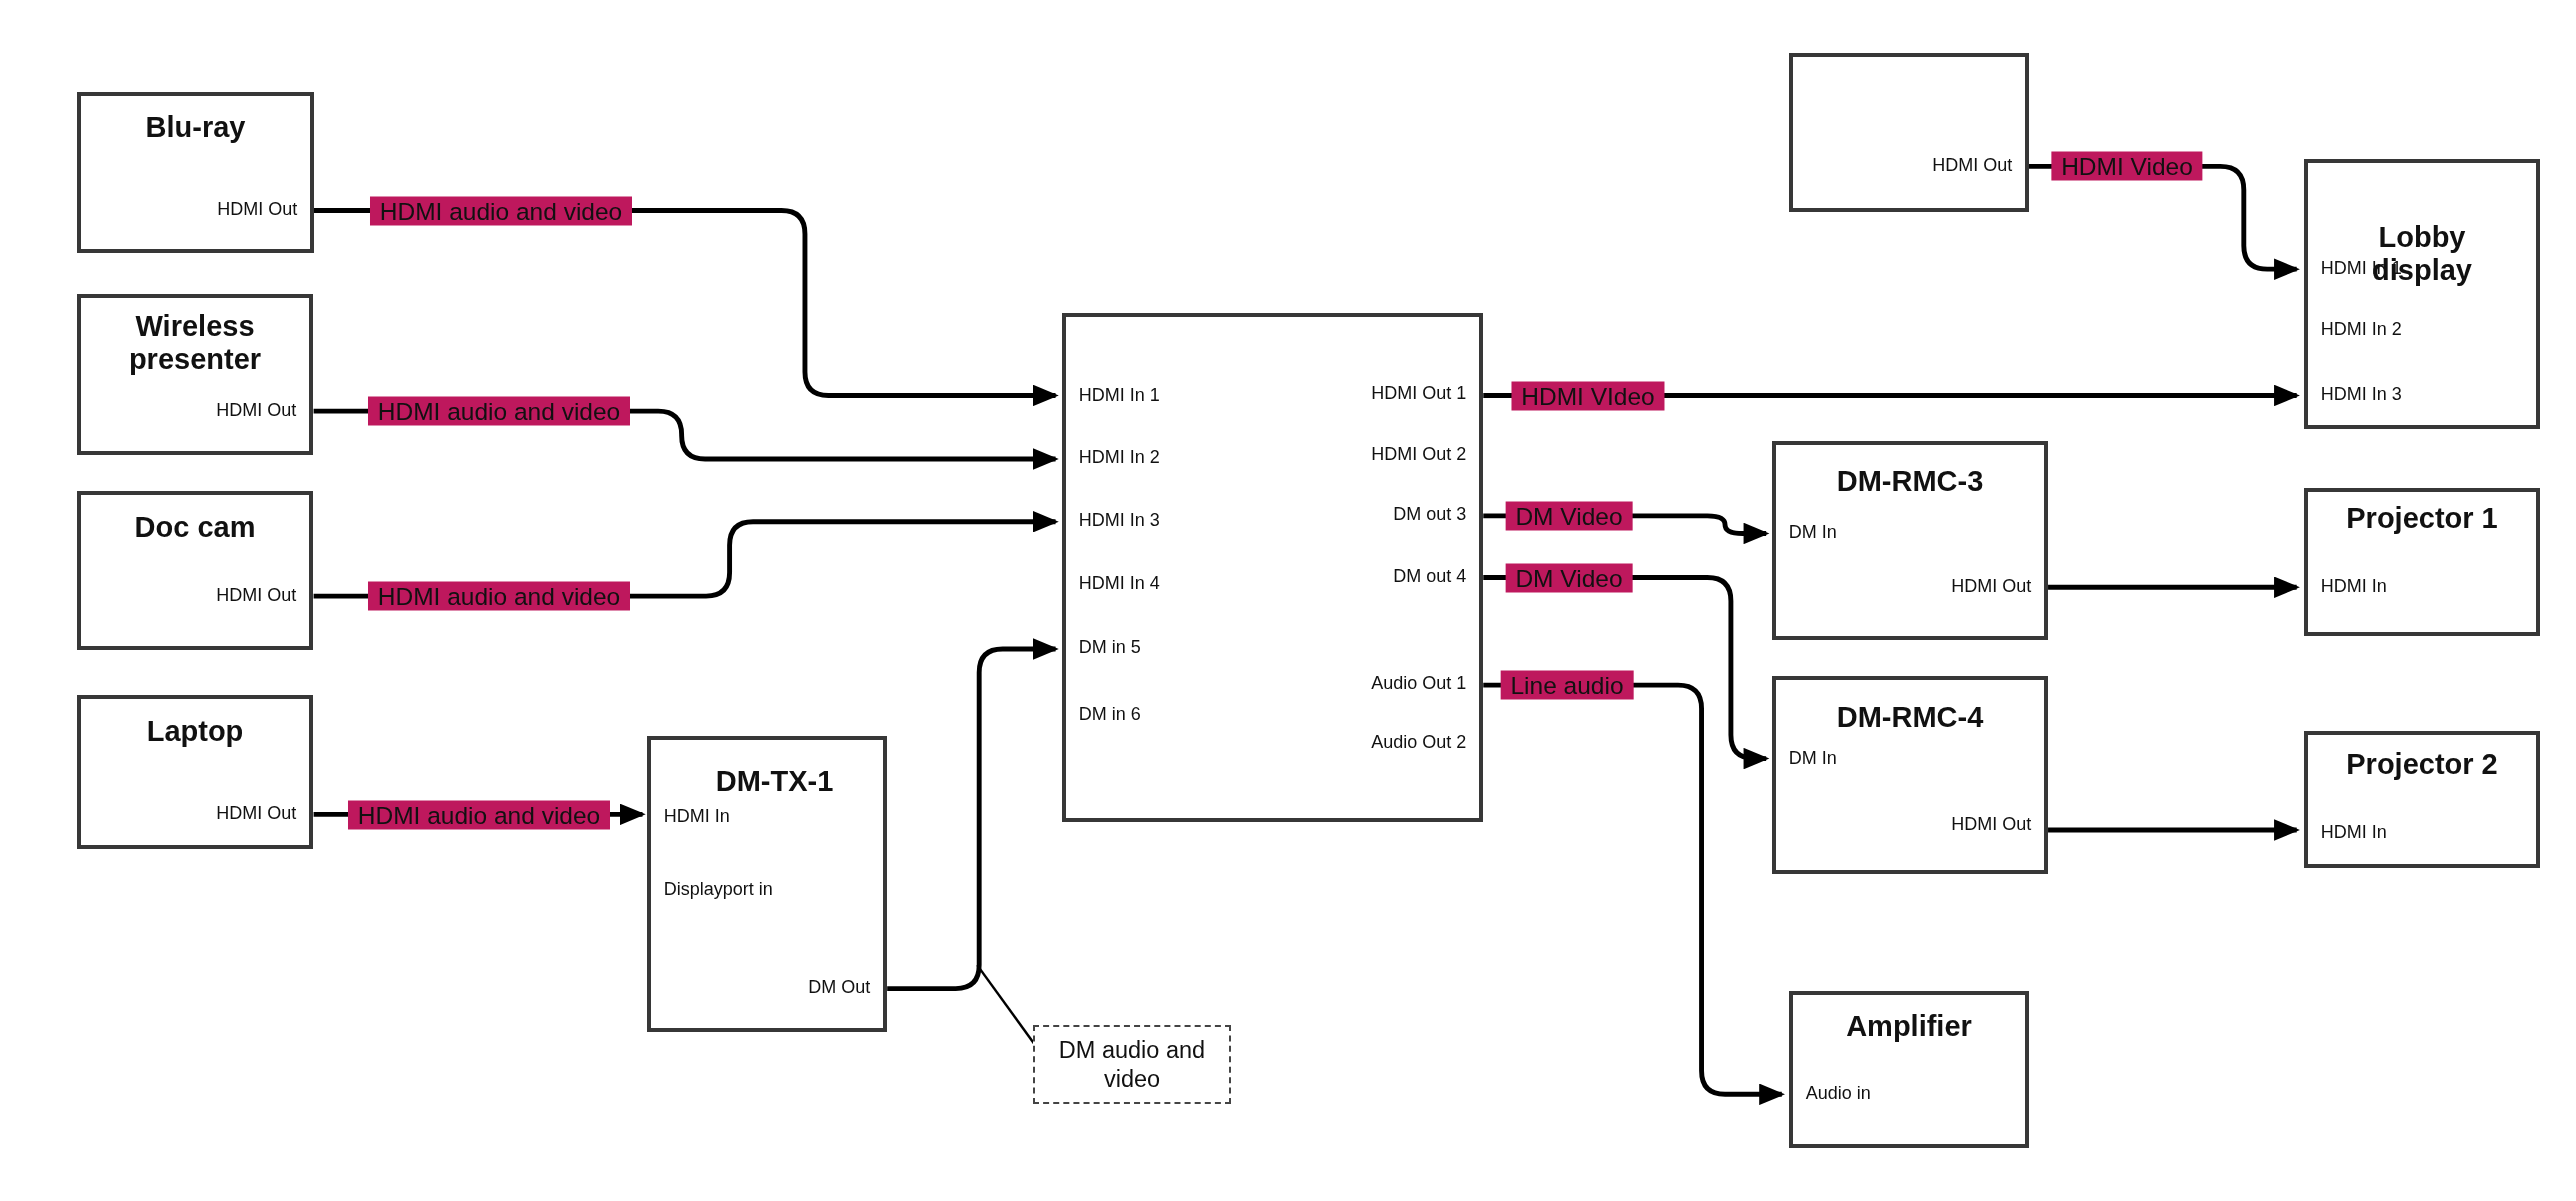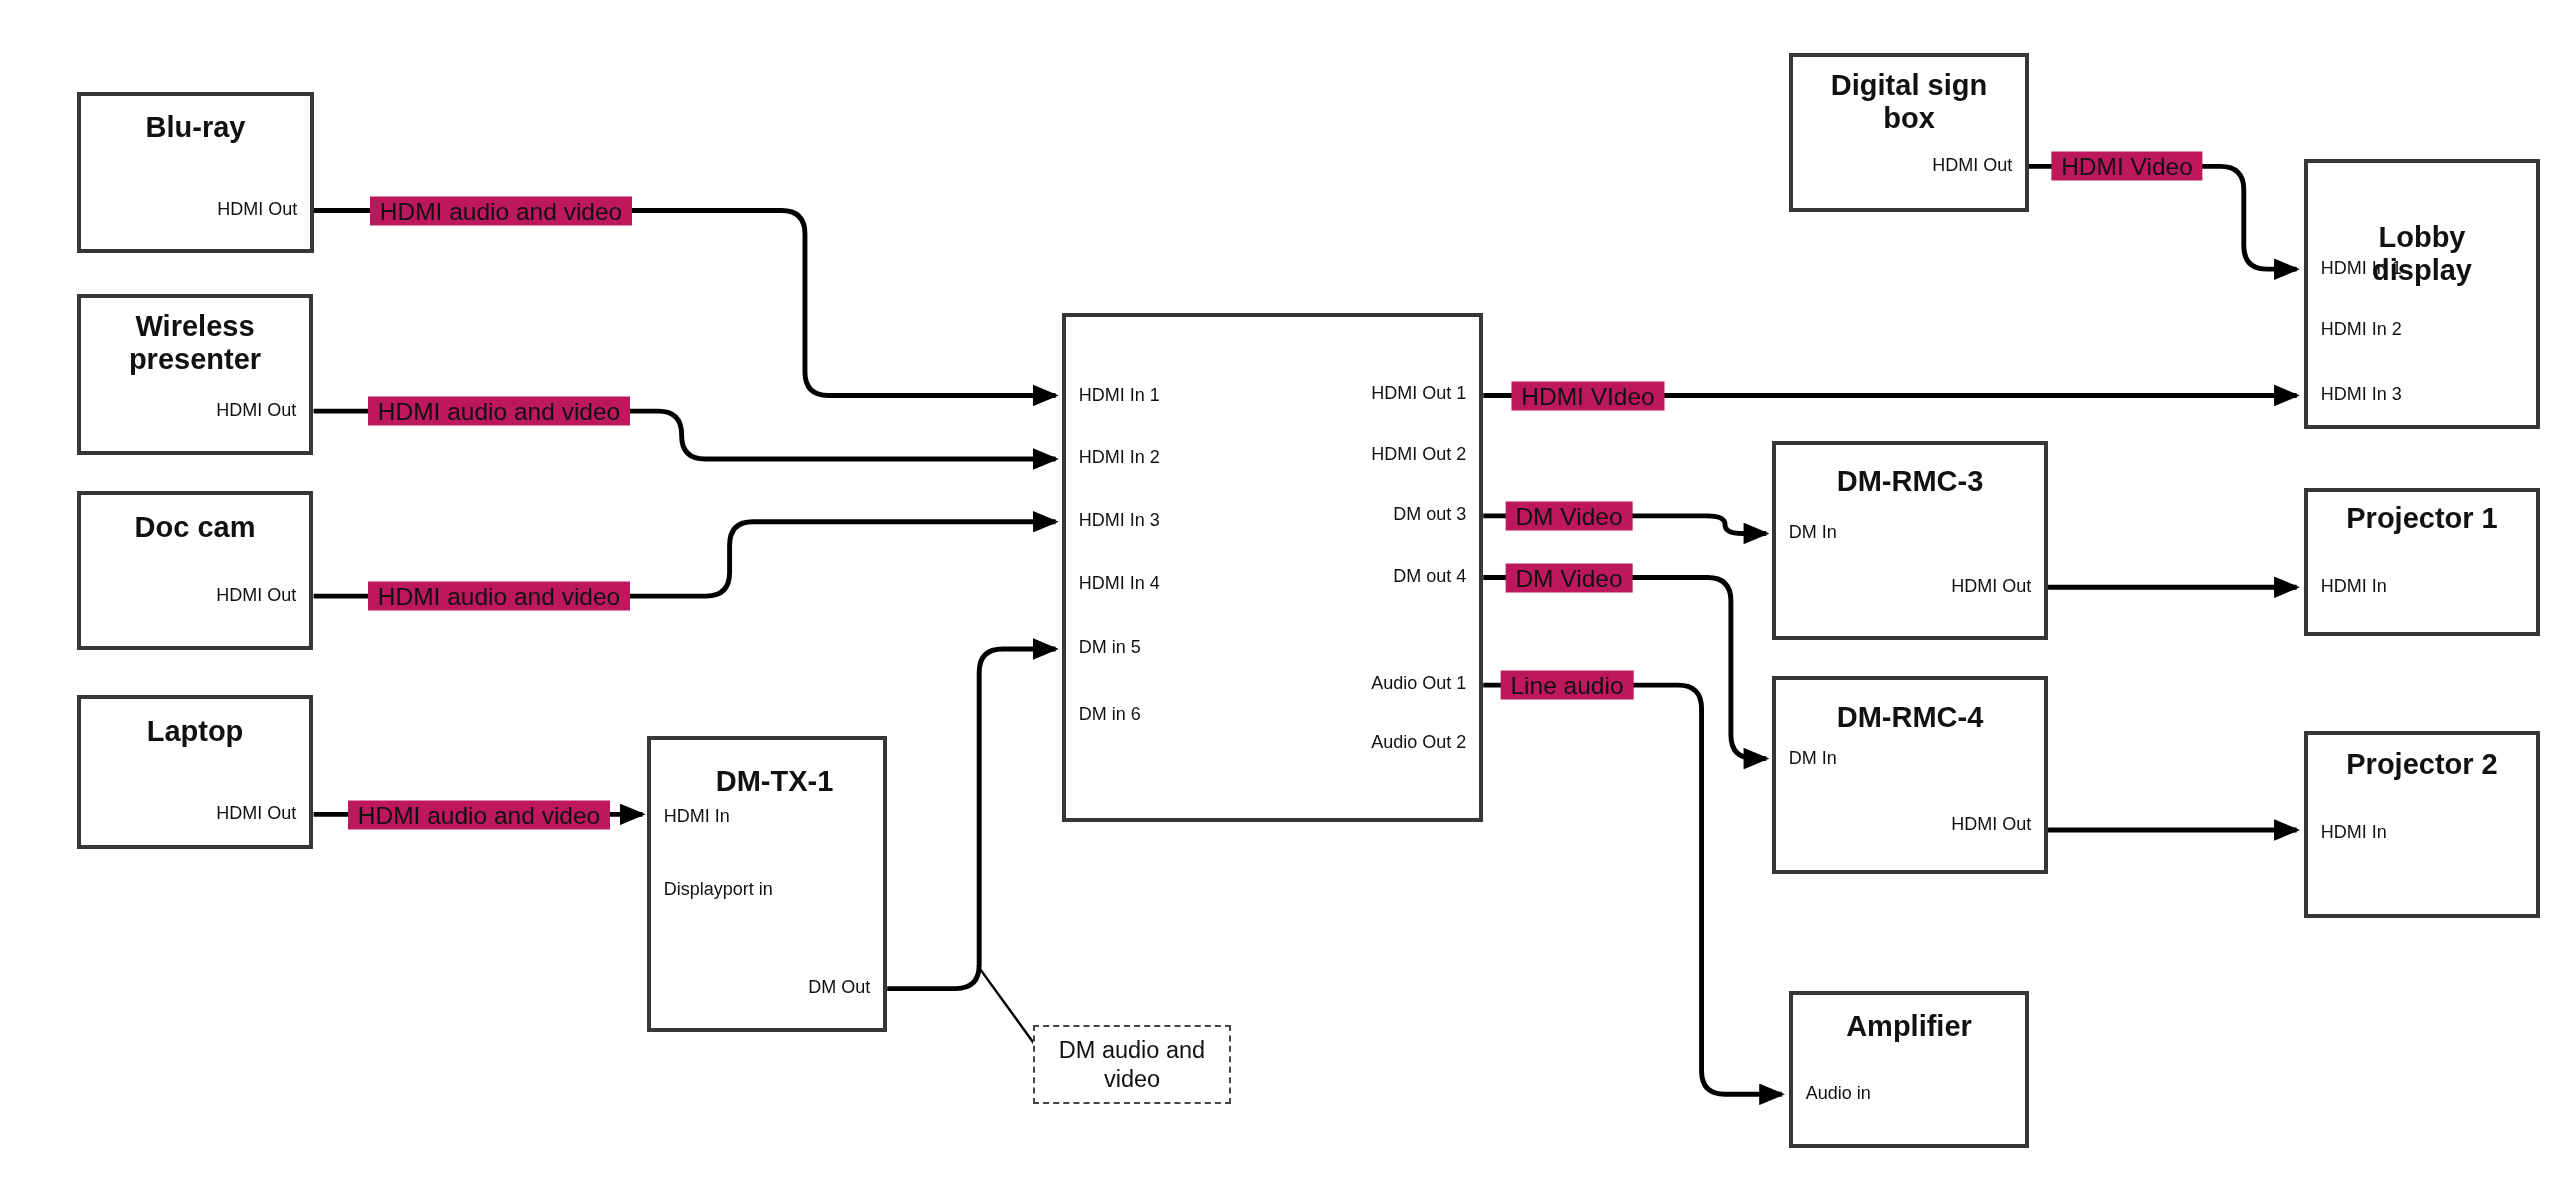--- a/index.html
+++ b/index.html
@@ -124,21 +124,20 @@
     <span class="port left" style="top:383px;">DM in 6</span>
     <span class="port right" style="top:62px;">HDMI Out 1</span>
     <span class="port right" style="top:123px;">HDMI Out 2</span>
     <span class="port right" style="top:183px;">DM out 3</span>
     <span class="port right" style="top:245px;">DM out 4</span>
     <span class="port right" style="top:352px;">Audio Out 1</span>
     <span class="port right" style="top:411px;">Audio Out 2</span>
   </div>
 
   <div class="node" style="left:1789px; top:53px; width:240px; height:159px;">
-    <div class="title" style="top:11.7px;"><span class="inner" style="max-width:176px;">Digital sign box</span></div>
     <span class="port right" style="top:94px;">HDMI Out</span>
   </div>
 
   <div class="node" style="left:2304px; top:159px; width:236px; height:270px;">
     <div class="title" style="top:11.7px;margin-top:46px;"><span class="inner" style="max-width:127px;">Lobby display</span></div>
     <span class="port left" style="top:91px;">HDMI In 1</span>
     <span class="port left" style="top:152px;">HDMI In 2</span>
     <span class="port left" style="top:217px;">HDMI In 3</span>
   </div>
 
@@ -152,21 +151,21 @@
     <div class="title" style="top:9.8px;"><span class="inner">Projector 1</span></div>
     <span class="port left" style="top:80px;">HDMI In</span>
   </div>
 
   <div class="node" style="left:1772px; top:676px; width:276px; height:198px;">
     <div class="title" style="top:20.6px;"><span class="inner">DM-RMC-4</span></div>
     <span class="port left" style="top:64px;">DM In</span>
     <span class="port right" style="top:130px;">HDMI Out</span>
   </div>
 
-  <div class="node" style="left:2304px; top:731px; width:236px; height:187px;">
+  <div class="node" style="left:2304px; top:731px; width:236px; height:137px;">
     <div class="title" style="top:12.7px;"><span class="inner">Projector 2</span></div>
     <span class="port left" style="top:83px;">HDMI In</span>
   </div>
 
   <div class="node" style="left:1789px; top:991px; width:240px; height:157px;">
     <div class="title" style="top:14.7px;"><span class="inner">Amplifier</span></div>
     <span class="port left" style="top:84px;">Audio in</span>
   </div>
 
   <div class="wire-label" style="left:501px;  top:211px;">HDMI audio and video</div>

